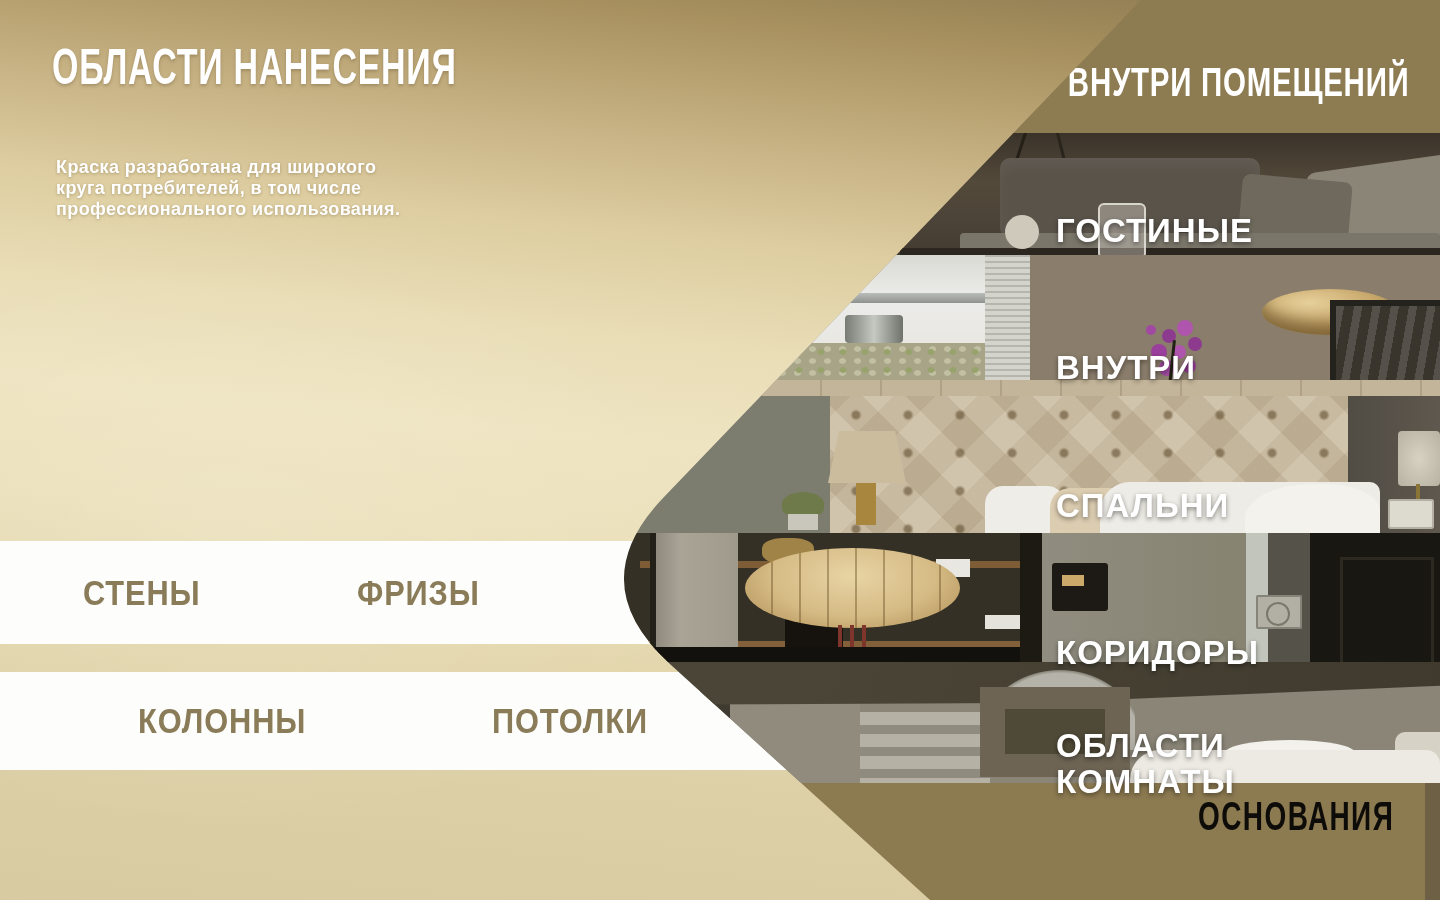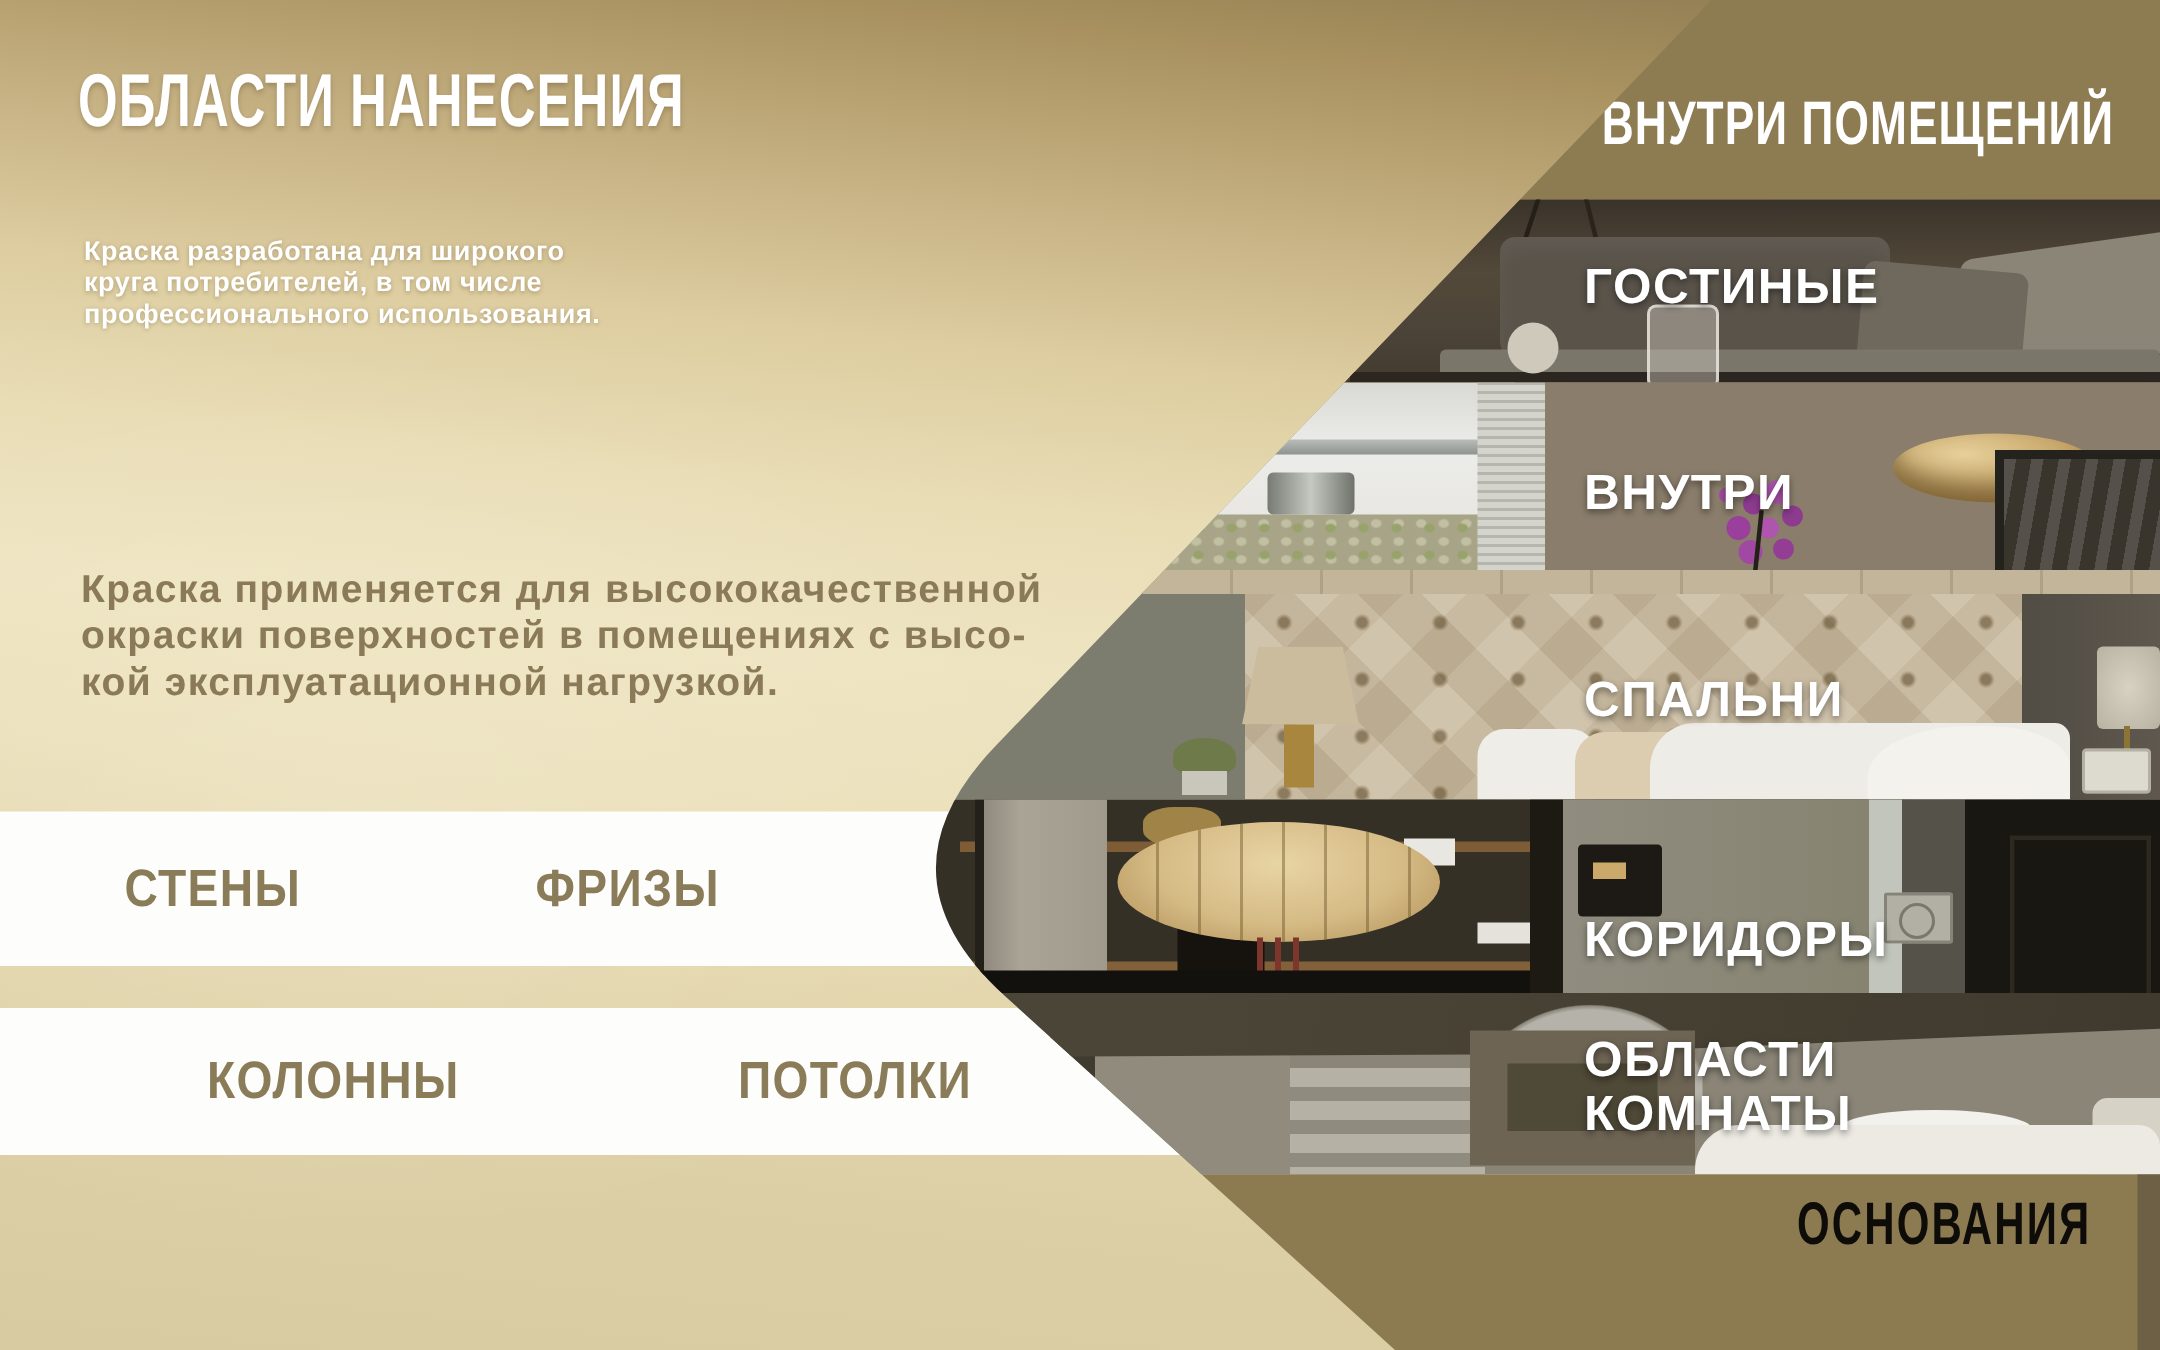--- a/index.html
+++ b/index.html
@@ -40,21 +40,21 @@
   
   #rooms{
     left:0;top:0;width:1440px;height:900px;z-index:4;
     -webkit-clip-path:path("M 1141 0 L 1440 0 L 1440 900 L 930 900 L 670 664 Q 581 583 664 497 Z");
     clip-path:path("M 1141 0 L 1440 0 L 1440 900 L 930 900 L 670 664 Q 581 583 664 497 Z");
     border-radius:24px;
   }
   .prow{position:absolute;left:0;width:1440px;overflow:hidden;}
   .roomlabel{
     position:absolute;left:1056px;color:#fff;font-size:33px;font-weight:bold;
-    letter-spacing:1px;line-height:36px;text-shadow:0 2px 5px rgba(0,0,0,.45);z-index:5;white-space:normal;
+    letter-spacing:1px;line-height:36px;text-shadow:0 2px 5px rgba(0,0,0,.45);z-index:5;white-space:normal;margin-top:40px;
   }
   .hdr{left:0;top:0;width:1440px;height:133px;background:#8d7b52;}
   .hdrlabel{
     position:absolute;right:30px;top:62px;color:#fff;font-size:41px;font-weight:bold;line-height:1;
     letter-spacing:1px;transform:scaleX(.72);transform-origin:right top;white-space:nowrap;
   }
   .ftr{left:0;top:783px;width:1440px;height:117px;background:#8c7a51;}
   .ftrlabel{
     position:absolute;right:46px;top:13px;color:#0e0c08;font-size:40px;font-weight:bold;line-height:1;
     letter-spacing:2px;transform:scaleX(.70);transform-origin:right top;white-space:nowrap;
@@ -62,23 +62,20 @@
 </style>
 </head>
 <body>
 
 <div id="slide">
 
   <div class="a title">ОБЛАСТИ НАНЕСЕНИЯ</div>
   <div class="a intro">Краска разработана для широкого
 круга потребителей, в том числе
 профессионального использования.</div>
-  <div class="a descr">Краска применяется для высококачественной
-окраски поверхностей в помещениях с высо-
-кой эксплуатационной нагрузкой.</div>
 
   <div class="a band band1">
     <div class="surf" style="left:83px">СТЕНЫ</div>
     <div class="surf" style="left:357px">ФРИЗЫ</div>
   </div>
   <div class="a band band2">
     <div class="surf" style="left:138px">КОЛОННЫ</div>
     <div class="surf" style="left:492px">ПОТОЛКИ</div>
   </div>
 
@@ -166,21 +163,21 @@
       <div class="a" style="left:980px;top:25px;width:150px;height:90px;background:#6d6454"></div>
       <div class="a" style="left:1005px;top:47px;width:100px;height:45px;background:#4f4937"></div>
       <div class="a" style="left:1395px;top:70px;width:45px;height:51px;background:#d6d2c6;border-radius:10px 0 0 0"></div>
       <div class="a" style="left:1225px;top:78px;width:130px;height:26px;background:#f3f1ec;border-radius:50% 50% 0 0"></div>
       <div class="a" style="left:1130px;top:88px;width:310px;height:33px;background:#edeae3;border-radius:30px 14px 0 0"></div>
     </div>
 
     <div class="roomlabel" style="top:173px">ГОСТИНЫЕ</div>
     <div class="roomlabel" style="top:310px">ВНУТРИ</div>
     <div class="roomlabel" style="top:448px">СПАЛЬНИ</div>
-    <div class="roomlabel" style="top:608px">КОРИДОРЫ</div>
+    <div class="roomlabel" style="top:595px">КОРИДОРЫ</div>
     <div class="roomlabel" style="top:688px;width:180px">ОБЛАСТИ КОМНАТЫ</div>
 
     <div class="a ftr">
       <div class="ftrlabel">ОСНОВАНИЯ</div>
       <div class="a" style="left:1425px;top:0;width:15px;height:117px;background:#6d6044"></div>
     </div>
   </div>
 
 </div>
 

